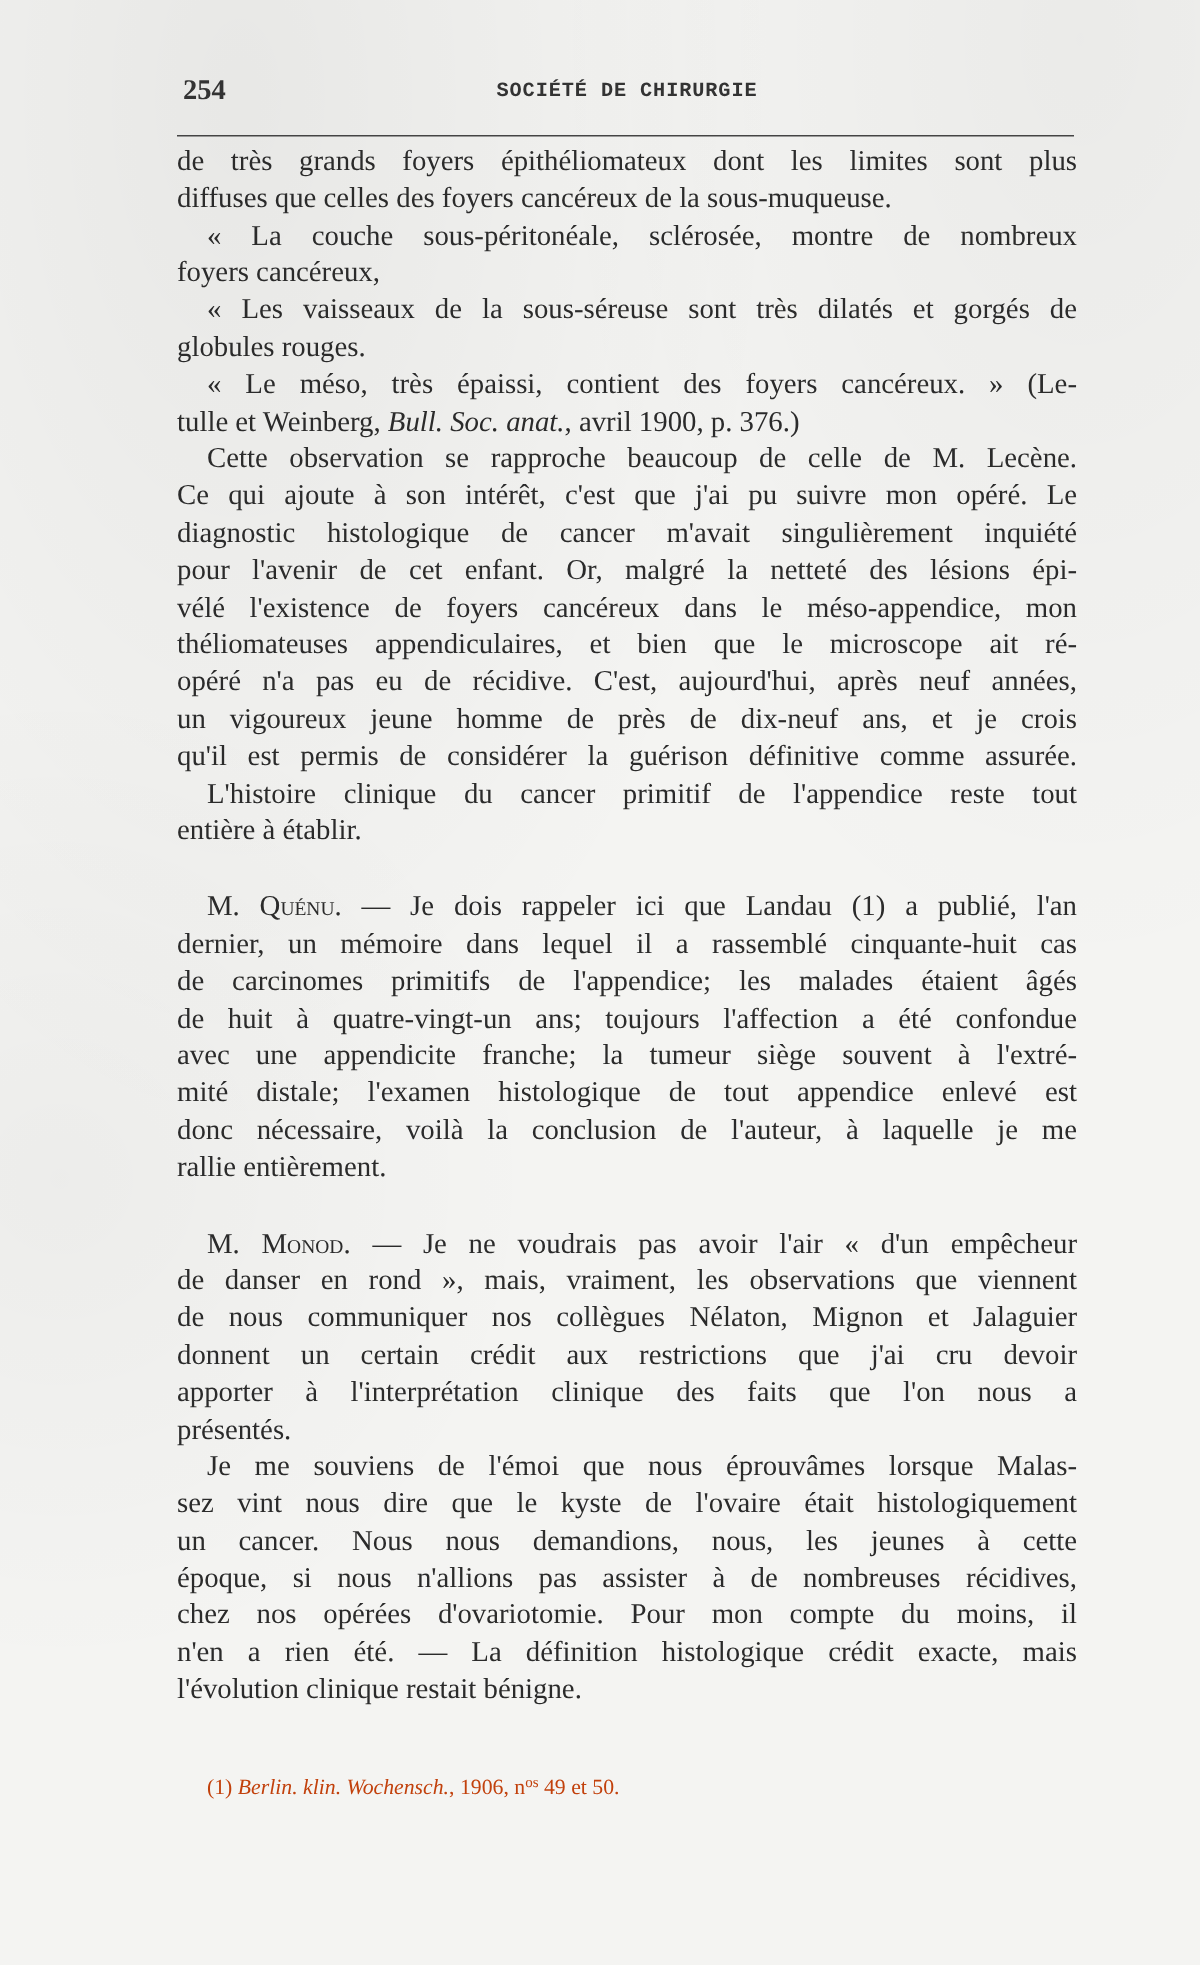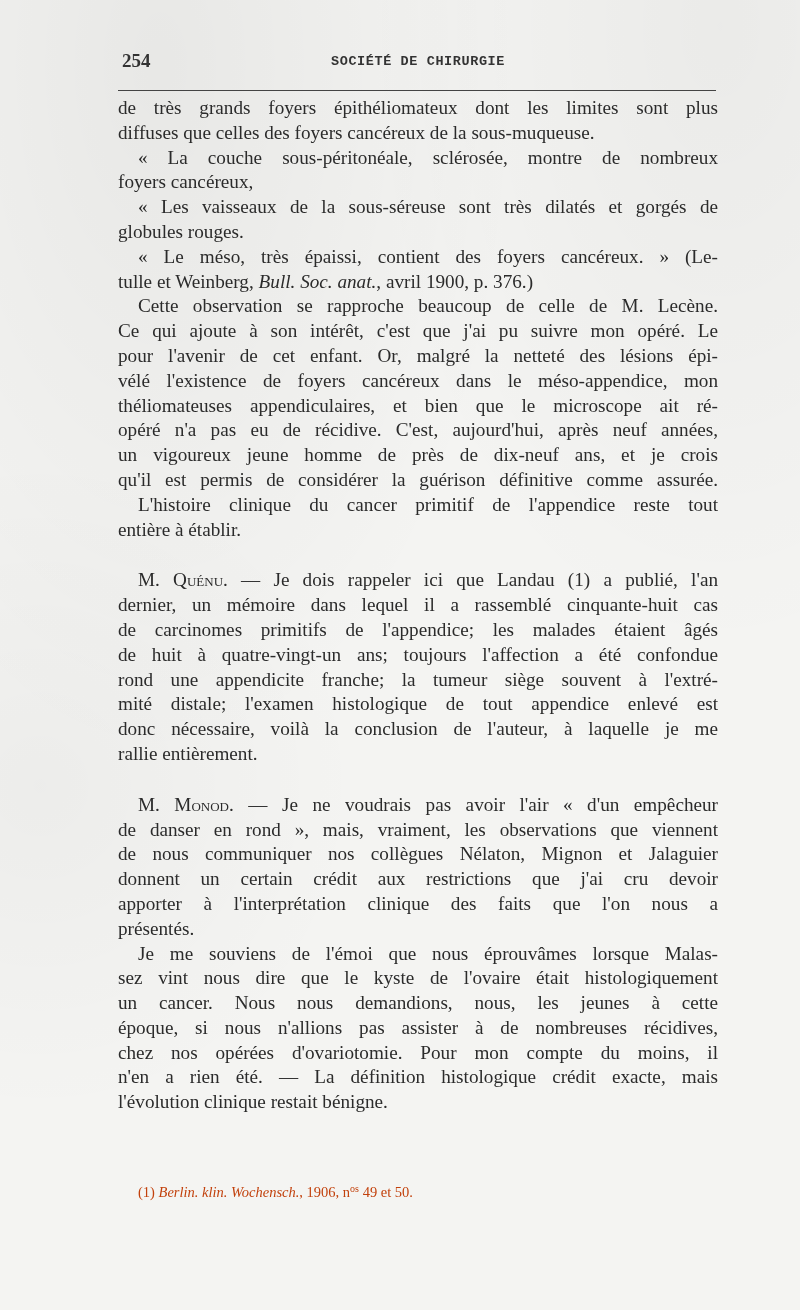--- a/index.html
+++ b/index.html
@@ -131,41 +131,42 @@
     </div>
 
     <div>
       <span class="line indent">« Le méso, très épaissi, contient des foyers cancéreux. » (Le-</span>
       <span class="line last"><span>tulle et Weinberg, </span><em>Bull. Soc. anat.</em><span>, avril 1900, p. 376.)</span></span>
     </div>
 
     <div>
       <span class="line indent">Cette observation se rapproche beaucoup de celle de M. Lecène.</span>
       <span class="line">Ce qui ajoute à son intérêt, c'est que j'ai pu suivre mon opéré. Le</span>
+      <span class="line">diagnostic histologique de cancer m'avait singulièrement inquiété</span>
       <span class="line">pour l'avenir de cet enfant. Or, malgré la netteté des lésions épi-</span>
       <span class="line">vélé l'existence de foyers cancéreux dans le méso-appendice, mon</span>
       <span class="line">théliomateuses appendiculaires, et bien que le microscope ait ré-</span>
       <span class="line">opéré n'a pas eu de récidive. C'est, aujourd'hui, après neuf années,</span>
       <span class="line">un vigoureux jeune homme de près de dix-neuf ans, et je crois</span>
       <span class="line">qu'il est permis de considérer la guérison définitive comme assurée.</span>
     </div>
 
     <div>
       <span class="line indent">L'histoire clinique du cancer primitif de l'appendice reste tout</span>
       <span class="line last">entière à établir.</span>
     </div>
 
     <div class="gap"></div>
 
     <div>
       <span class="line indent"><span>M. </span><span class="sc">Quénu</span><span>. — Je dois rappeler ici que Landau (1) a publié, l'an</span></span>
       <span class="line">dernier, un mémoire dans lequel il a rassemblé cinquante-huit cas</span>
       <span class="line">de carcinomes primitifs de l'appendice; les malades étaient âgés</span>
       <span class="line">de huit à quatre-vingt-un ans; toujours l'affection a été confondue</span>
-      <span class="line">rond une appendicite franche; la tumeur siège souvent à l'extré-</span>
+      <span class="line">avec une appendicite franche; la tumeur siège souvent à l'extré-</span>
       <span class="line">mité distale; l'examen histologique de tout appendice enlevé est</span>
       <span class="line">donc nécessaire, voilà la conclusion de l'auteur, à laquelle je me</span>
       <span class="line last">rallie entièrement.</span>
     </div>
 
     <div class="gap"></div>
 
     <div>
       <span class="line indent"><span>M. </span><span class="sc">Monod</span><span>. — Je ne voudrais pas avoir l'air « d'un empêcheur</span></span>
       <span class="line">de danser en rond », mais, vraiment, les observations que viennent</span>

